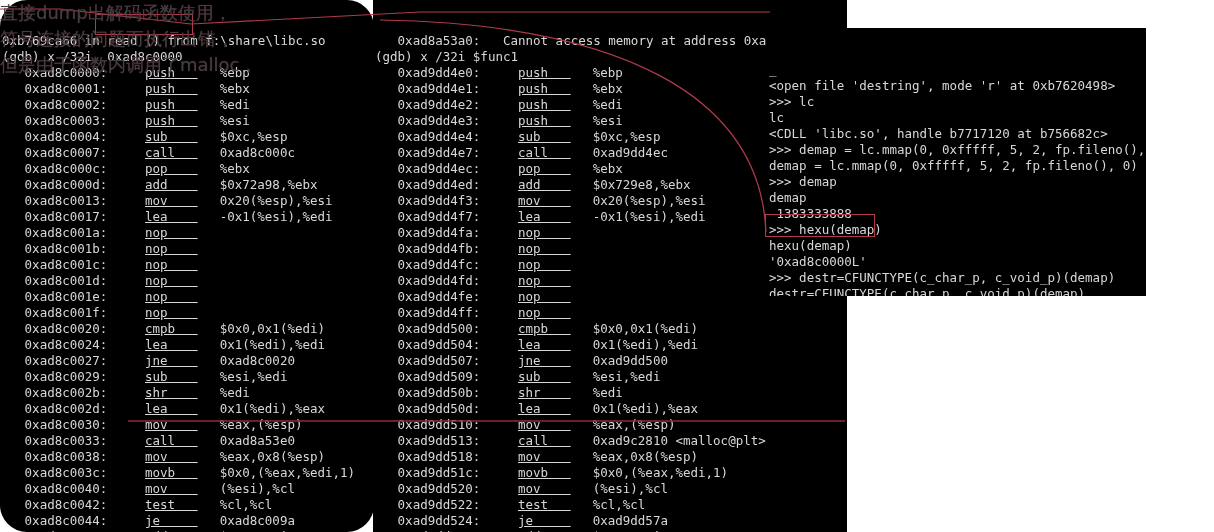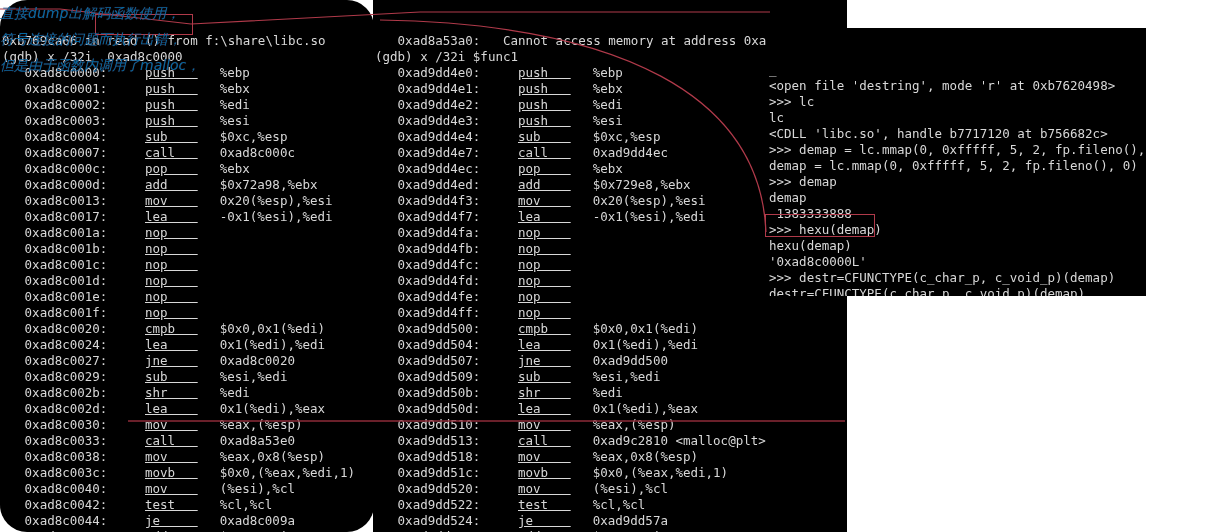--- a/index.html
+++ b/index.html
@@ -26,25 +26,24 @@
   .row{display:block;height:16px;}
   .addr{display:inline-block;}
   .mn{display:inline-block;text-decoration:underline;}
   .op{display:inline-block;margin-left:22px;}
 
   
   #anno{position:absolute;left:0;top:0;width:1214px;height:532px;pointer-events:none;}
 
   .cn-note{
     position:absolute;
-    color:#0369a1;
+    color:#404040;
     font-family:"DejaVu Sans","Liberation Sans",sans-serif;
-    font-size:14px;line-height:26px;white-space:nowrap;
+    font-size:18px;line-height:26px;white-space:nowrap;
     text-shadow:0 0 1px rgba(232,68,106,.35);
-    font-style:italic;
   }
   #cn-notes{left:849px;top:325px;}
 
   .redbox{position:absolute;border:1px solid #b03a4a;}
   #box-left{left:95px;top:14px;width:96px;height:19px;}
   #box-right{left:765px;top:214px;width:108px;height:21px;}
 </style>
 </head>
 <body>
 

